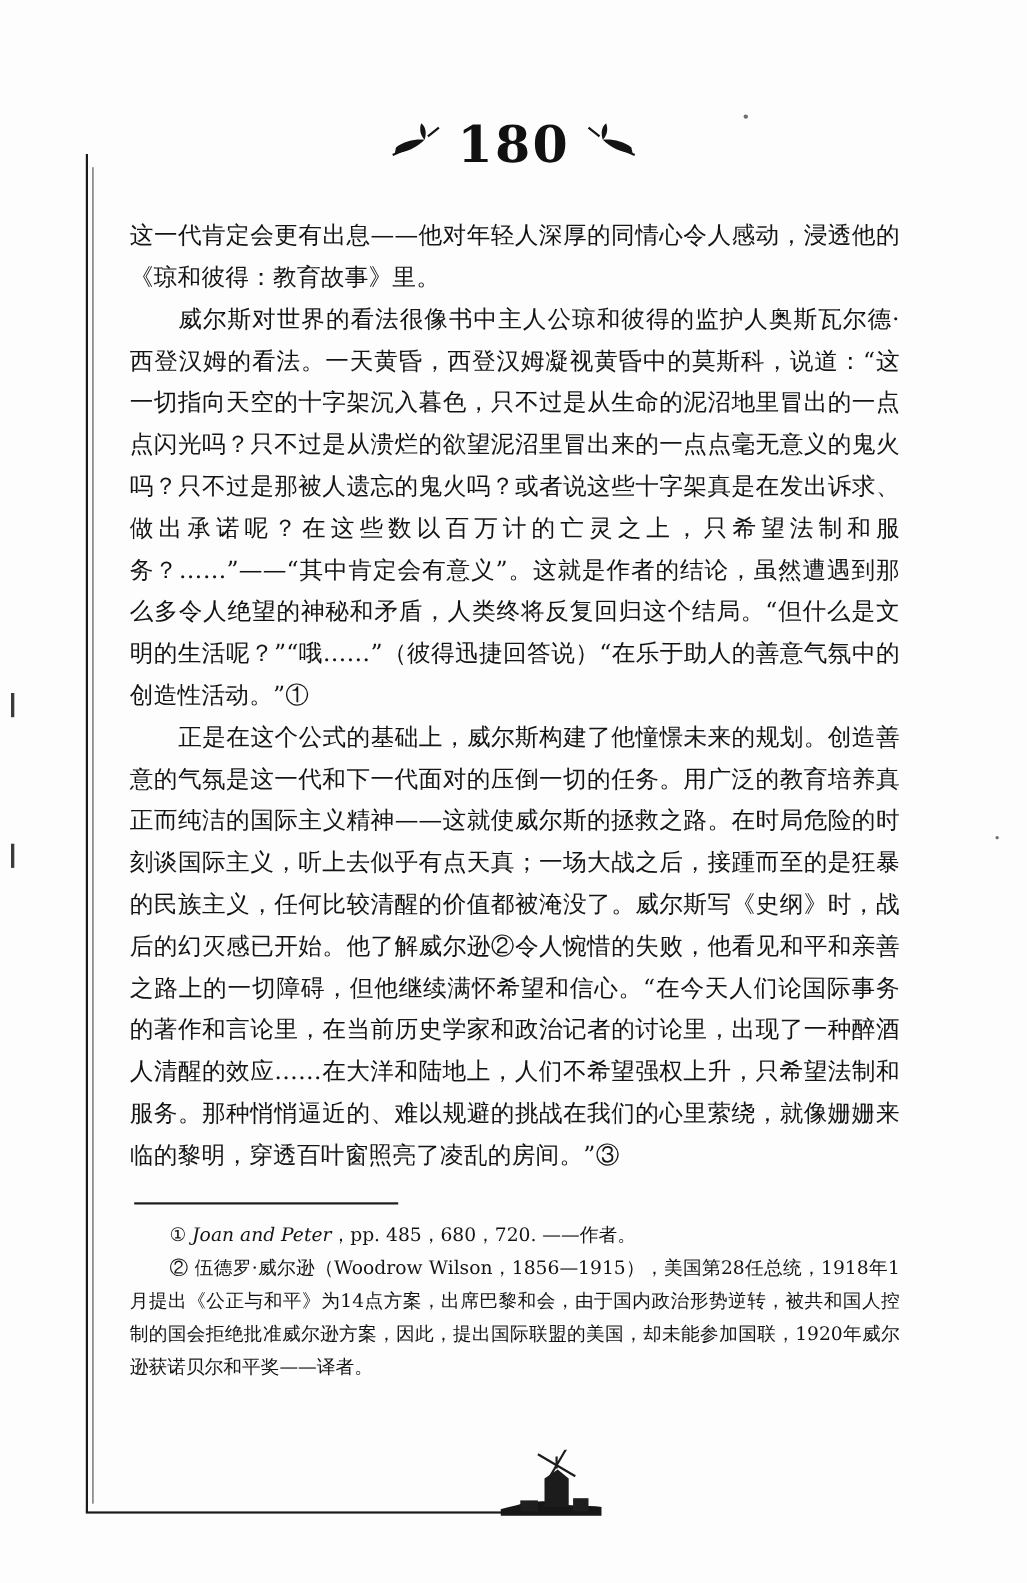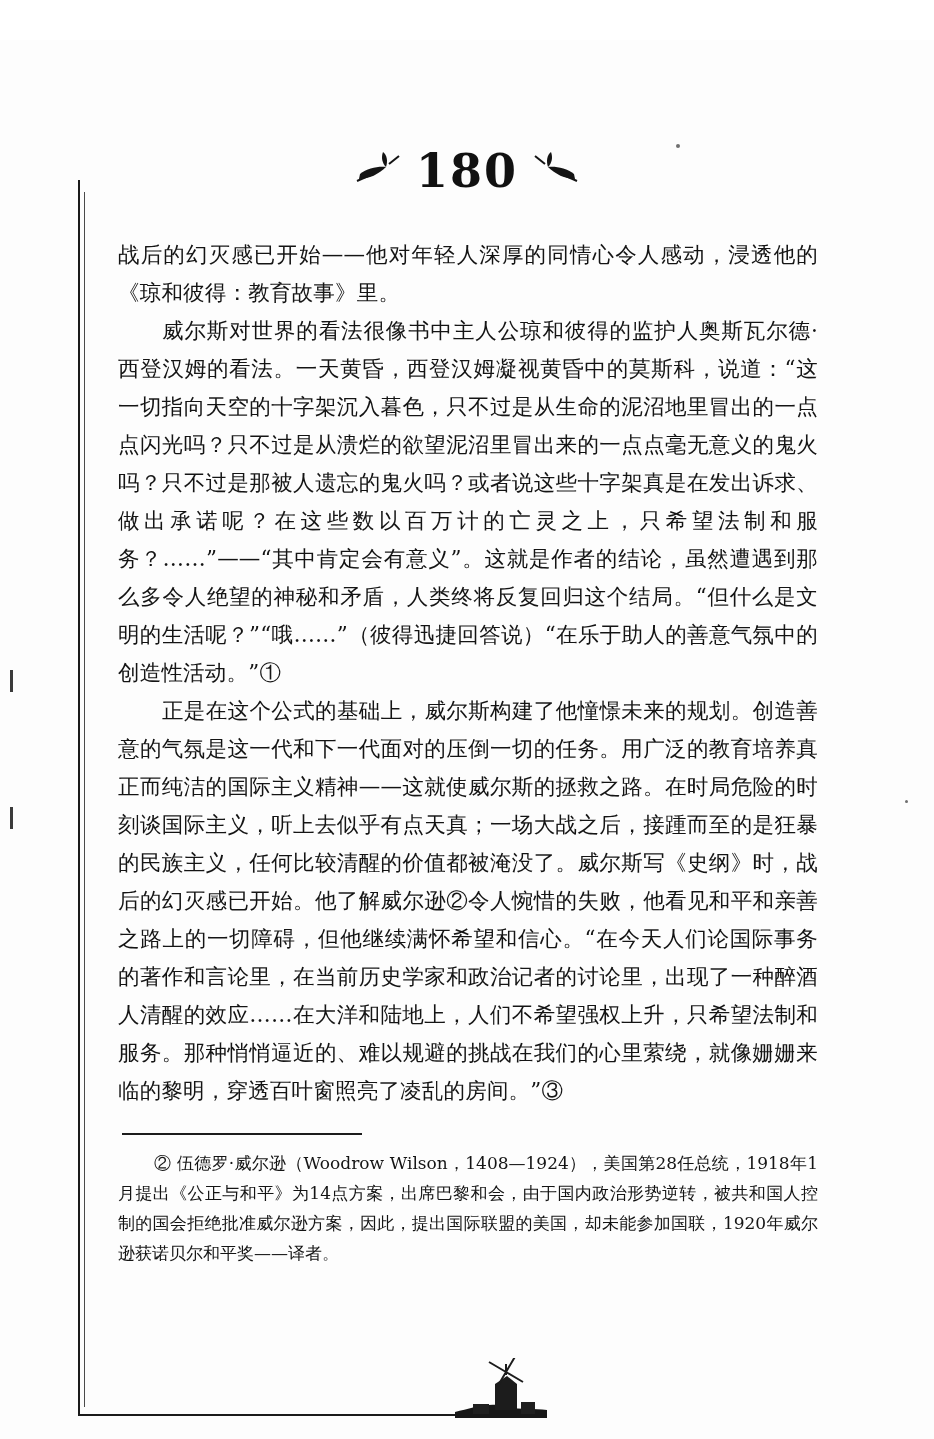--- a/index.html
+++ b/index.html
@@ -13,21 +13,20 @@
     position: relative;
     font-family: "DejaVu Serif", "Liberation Serif", serif;
     color: #141414;
     overflow: hidden;
   }
 
   .page {
     position: absolute;
     inset: 0;
     background: #fdfdfd;
-    margin-top: 40px;
   }
 
   
   .frame-left {
     position: absolute;
     left: 78px;
     top: 140px;
     width: 2px;
     height: 1235px;
     background: #1b1b1b;
@@ -183,31 +182,35 @@
       <svg width="46" height="34" viewBox="0 0 46 34" aria-hidden="true">
         <path d="M42 27 C32 27 22 22 15 15 C22 14 34 16 41 22 Z" fill="#141414"></path>
         <path d="M15 15 C13 9 14 3 18 0 C20 5 19 11 15 15 Z" fill="#141414"></path>
         <path d="M44 29 L26 21" stroke="#141414" stroke-width="2" fill="none"></path>
         <path d="M12 12 L2 4" stroke="#141414" stroke-width="2" fill="none"></path>
       </svg>
     </span>
   </div>
 
   <div class="content">
-    <p class="para">战后的幻灭感已开始——他对年轻人深厚的同情心令人感动，浸透他的《琼和彼得：教育故事》里。</p>
+    <p class="para">这一代肯定会更有出息——他对年轻人深厚的同情心令人感动，浸透他的《琼和彼得：教育故事》里。</p>
     <p class="para indent">威尔斯对世界的看法很像书中主人公琼和彼得的监护人奥斯瓦尔德·西登汉姆的看法。一天黄昏，西登汉姆凝视黄昏中的莫斯科，说道：“这一切指向天空的十字架沉入暮色，只不过是从生命的泥沼地里冒出的一点点闪光吗？只不过是从溃烂的欲望泥沼里冒出来的一点点毫无意义的鬼火吗？只不过是那被人遗忘的鬼火吗？或者说这些十字架真是在发出诉求、做出承诺呢？在这些数以百万计的亡灵之上，只希望法制和服务？……”——“其中肯定会有意义”。这就是作者的结论，虽然遭遇到那么多令人绝望的神秘和矛盾，人类终将反复回归这个结局。“但什么是文明的生活呢？”“哦……”（彼得迅捷回答说）“在乐于助人的善意气氛中的创造性活动。”①</p>
     <p class="para indent">正是在这个公式的基础上，威尔斯构建了他憧憬未来的规划。创造善意的气氛是这一代和下一代面对的压倒一切的任务。用广泛的教育培养真正而纯洁的国际主义精神——这就使威尔斯的拯救之路。在时局危险的时刻谈国际主义，听上去似乎有点天真；一场大战之后，接踵而至的是狂暴的民族主义，任何比较清醒的价值都被淹没了。威尔斯写《史纲》时，战后的幻灭感已开始。他了解威尔逊②令人惋惜的失败，他看见和平和亲善之路上的一切障碍，但他继续满怀希望和信心。“在今天人们论国际事务的著作和言论里，在当前历史学家和政治记者的讨论里，出现了一种醉酒人清醒的效应……在大洋和陆地上，人们不希望强权上升，只希望法制和服务。那种悄悄逼近的、难以规避的挑战在我们的心里萦绕，就像姗姗来临的黎明，穿透百叶窗照亮了凌乱的房间。”③</p>
   </div>
 
   <div class="fn-rule"></div>
 
   <div class="footnotes">
+    <p class="fn">
+      <span class="marker">①</span>
+      <span class="ital">Joan and Peter</span><span>，pp. 485，680，720. ——作者。</span>
+    </p>
     <p class="fn multi">
       <span class="lead">②</span>
-      <span>伍德罗·威尔逊（Woodrow Wilson，1408—1924），美国第28任总统，1918年1月提出《公正与和平》为14点方案，出席巴黎和会，由于国内政治形势逆转，被共和国人控制的国会拒绝批准威尔逊方案，因此，提出国际联盟的美国，却未能参加国联，1920年威尔逊获诺贝尔和平奖——译者。</span>
+      <span>伍德罗·威尔逊（Woodrow Wilson，1856—1915），美国第28任总统，1918年1月提出《公正与和平》为14点方案，出席巴黎和会，由于国内政治形势逆转，被共和国人控制的国会拒绝批准威尔逊方案，因此，提出国际联盟的美国，却未能参加国联，1920年威尔逊获诺贝尔和平奖——译者。</span>
     </p>
   </div>
 
   <div class="vignette">
     <svg width="92" height="62" viewBox="0 0 92 62" aria-hidden="true">
       <path d="M0 60 L92 60 L92 52 C78 50 62 52 48 48 C34 44 16 50 0 54 Z" fill="#171717"></path>
       <path d="M40 52 L40 26 L52 18 L62 26 L62 52 Z" fill="#1c1c1c"></path>
       <path d="M51 17 L51 6" stroke="#1c1c1c" stroke-width="2"></path>
       <path d="M51 14 L34 4 M51 14 L68 24 M51 14 L41 31 M51 14 L61 -3" stroke="#1c1c1c" stroke-width="2" fill="none"></path>
       <rect x="18" y="46" width="16" height="10" fill="#1f1f1f"></rect>

